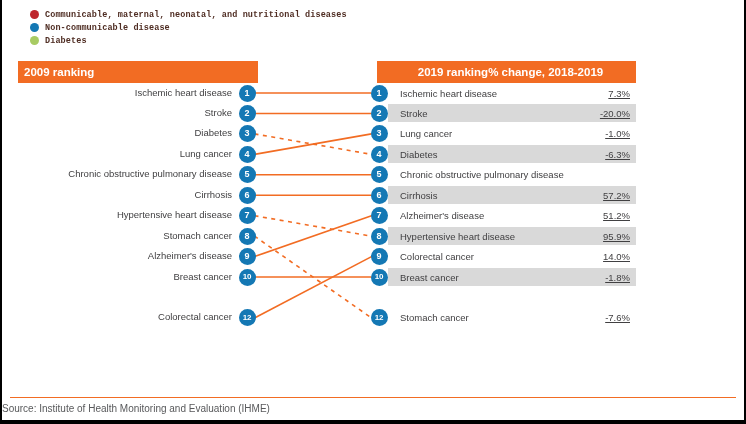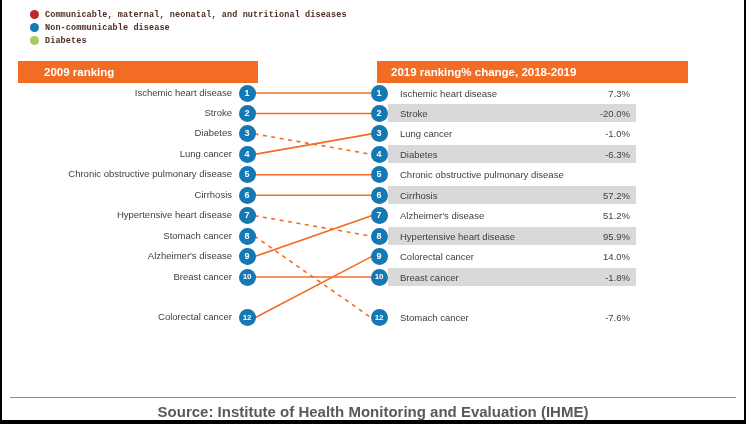--- a/index.html
+++ b/index.html
@@ -15,42 +15,42 @@
     overflow:hidden;
   }
   
   .legend{position:absolute;left:28px;top:10px;}
   .legend-item{display:flex;height:12px;margin-bottom:1px;font-family:Liberation Mono, monospace;}
   .legend-dot{width:9px;height:9px;border-radius:50%;margin-right:6px;flex:0 0 auto;}
   .legend-label{font-size:8.5px;font-weight:bold;color:#4F2D23;letter-spacing:.1px;}
   
   .bar{position:absolute;top:61px;height:22px;background:#F26C23;color:#fff;
        font-weight:bold;font-size:11.5px;display:flex;align-items:center;box-sizing:border-box;}
-  .bar-left{left:16px;width:240px;padding-left:26px;}
-  .bar-right{left:375px;width:311px;padding:0 6px 0 14px;justify-content:flex-start;}
+  .bar-left{left:16px;width:240px;padding-left:6px;}
+  .bar-right{left:375px;width:259px;padding:0 6px 0 14px;justify-content:center;}
   
   svg.links{position:absolute;left:0;top:0;width:746px;height:424px;}
   
   .circle{position:absolute;width:17px;height:17px;border-radius:50%;background:#1478B4;
           color:#fff;font-weight:bold;font-size:9px;display:flex;align-items:center;
           justify-content:center;line-height:1;}
   .circle.two-digit{font-size:8px;letter-spacing:-.3px;}
   
   .llabel{position:absolute;right:512px;text-align:right;font-size:9.5px;color:#414042;white-space:nowrap;}
   
   .rband{position:absolute;left:386px;width:248px;height:18px;box-sizing:border-box;
          display:flex;align-items:center;justify-content:space-between;
          padding:0 6px 0 12px;font-size:9.5px;color:#414042;}
   .rband.shaded{background:#D9D9D9;}
   .rband .disease{white-space:nowrap;}
-  .rband .change{white-space:nowrap;}
+  .rband .change{white-space:nowrap;text-decoration:underline;}
   
   .footer-line{position:absolute;left:8px;right:8px;top:397px;border-top:1.5px solid #F26C23;}
-  .source{position:absolute;left:0;right:0;top:403px;text-align:center;
-          font-size:15px;color:#58595B;font-weight:bold;}
+  .source{position:absolute;left:0;right:0;top:403px;text-align:left;
+          font-size:10px;color:#58595B;}
 </style>
 </head>
 <body>
 
 <div class="page">
 
   <div class="legend" id="legend">
       <div class="legend-item">
         <span class="legend-dot" style="background: rgb(190, 39, 45);"></span>
         <span class="legend-label">Communicable, maternal, neonatal, and nutritional diseases</span>

